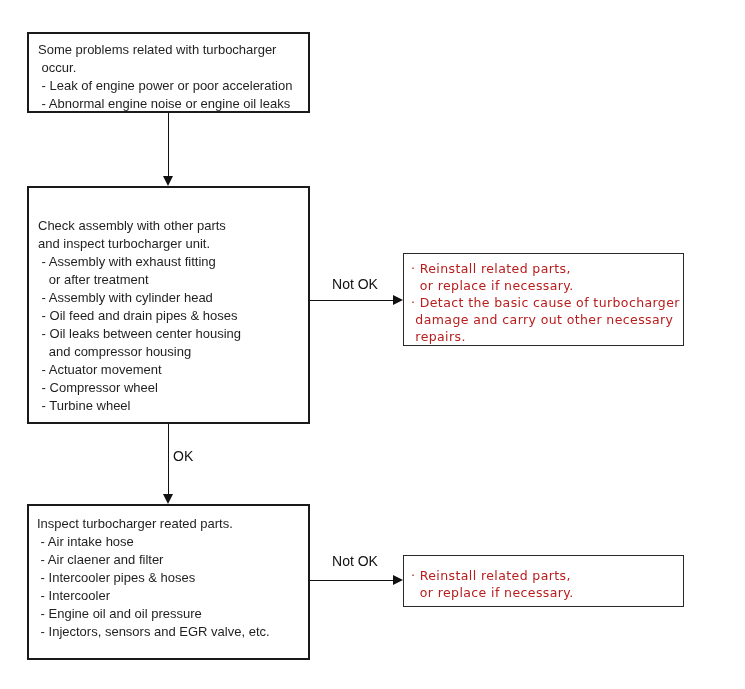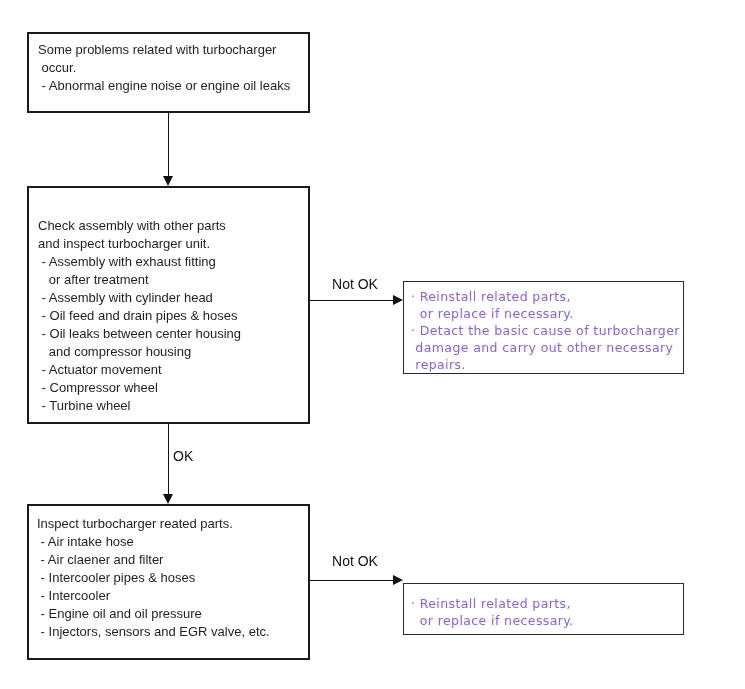--- a/index.html
+++ b/index.html
@@ -28,26 +28,25 @@
   .node .tline { white-space: pre; }
   #box-problem { left: 27px; top: 32px;  width: 283px; height: 81px;  padding: 7px 6px 0 9px; }
   #box-check   { left: 27px; top: 186px; width: 283px; height: 238px; padding: 29px 22px 0 9px; }
   #box-inspect { left: 27px; top: 504px; width: 283px; height: 156px; padding: 9px 22px 0 8px; }
   
   .action {
     position: absolute;
     box-sizing: border-box;
     border: 1.5px solid #2a2a2a;
     background: #ffffff;
-    color: #8b5cf6;
+    color: #b91c1c;
     font-family: "DejaVu Sans", sans-serif;
     font-size: 12.5px;
     line-height: 17px;
     letter-spacing: 0.4px;
-    margin-top: 28px;
   }
   .action .tline { white-space: pre; }
   #box-action-major { left: 403px; top: 253px; width: 281px; height: 93px; padding: 6px 4px 0 7px; }
   #box-action-minor { left: 403px; top: 555px; width: 281px; height: 52px; padding: 11px 4px 0 7px; }
   
   .vline { position: absolute; width: 1px; background: #111111; }
   .hline { position: absolute; height: 1px; background: #111111; }
   .head-down {
     position: absolute; width: 0; height: 0;
     border-left: 5px solid transparent;
@@ -73,20 +72,21 @@
   #label-not-ok-lower{ left: 324px; top: 553px; width: 62px; text-align: center; }
 </style>
 </head>
 <body>
 
 <div class="canvas">
 
   <div class="node" id="box-problem">
     <div class="tline">Some problems related with turbocharger</div>
     <div class="tline"> occur.</div>
+    <div class="tline"> - Leak of engine power or poor acceleration</div>
     <div class="tline"> - Abnormal engine noise or engine oil leaks</div>
   </div>
 
   <div class="vline" style="left:168px; top:113px; height:64px;"></div>
   <div class="head-down" style="left:163px; top:176px;"></div>
 
   <div class="node" id="box-check">
     <div class="tline">Check assembly with other parts</div>
     <div class="tline">and inspect turbocharger unit.</div>
     <div class="tline"> - Assembly with exhaust fitting</div>

